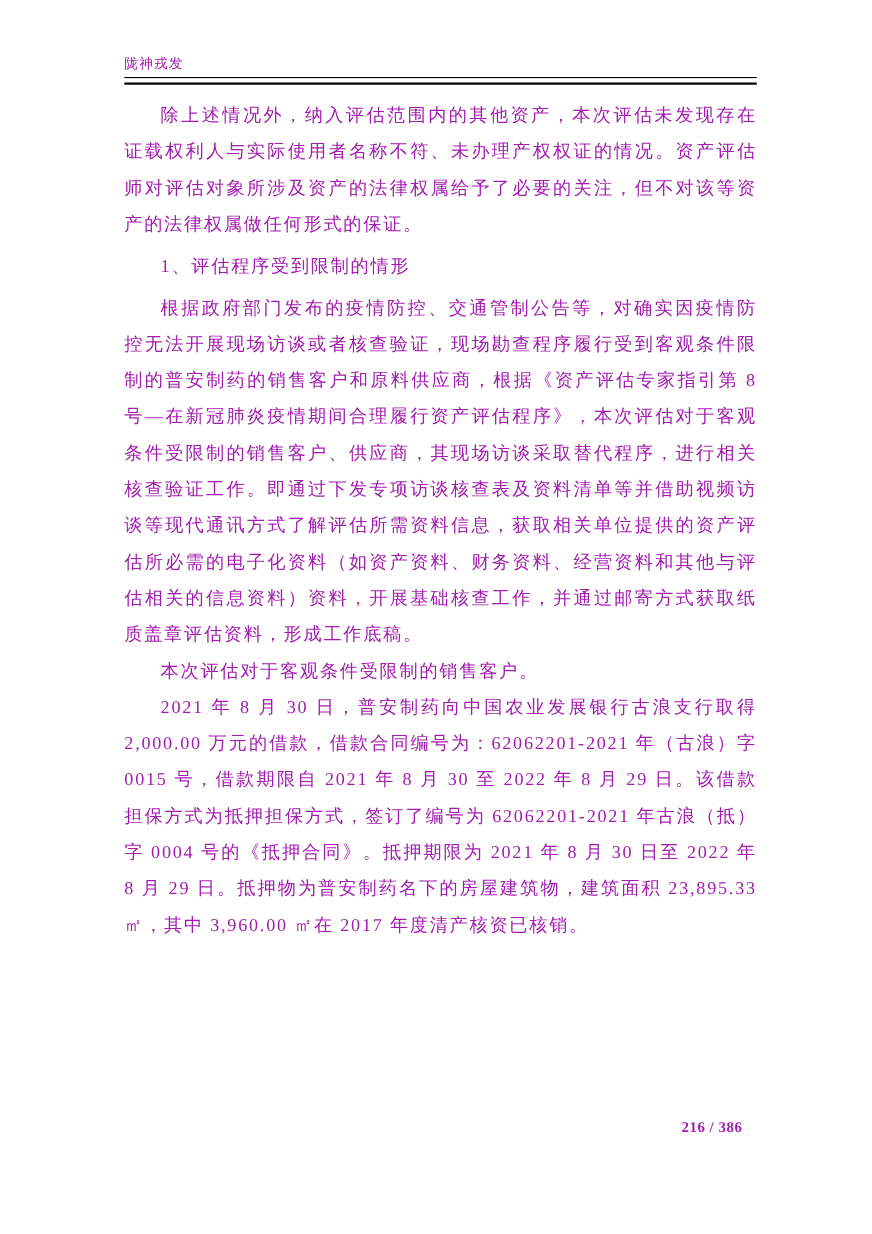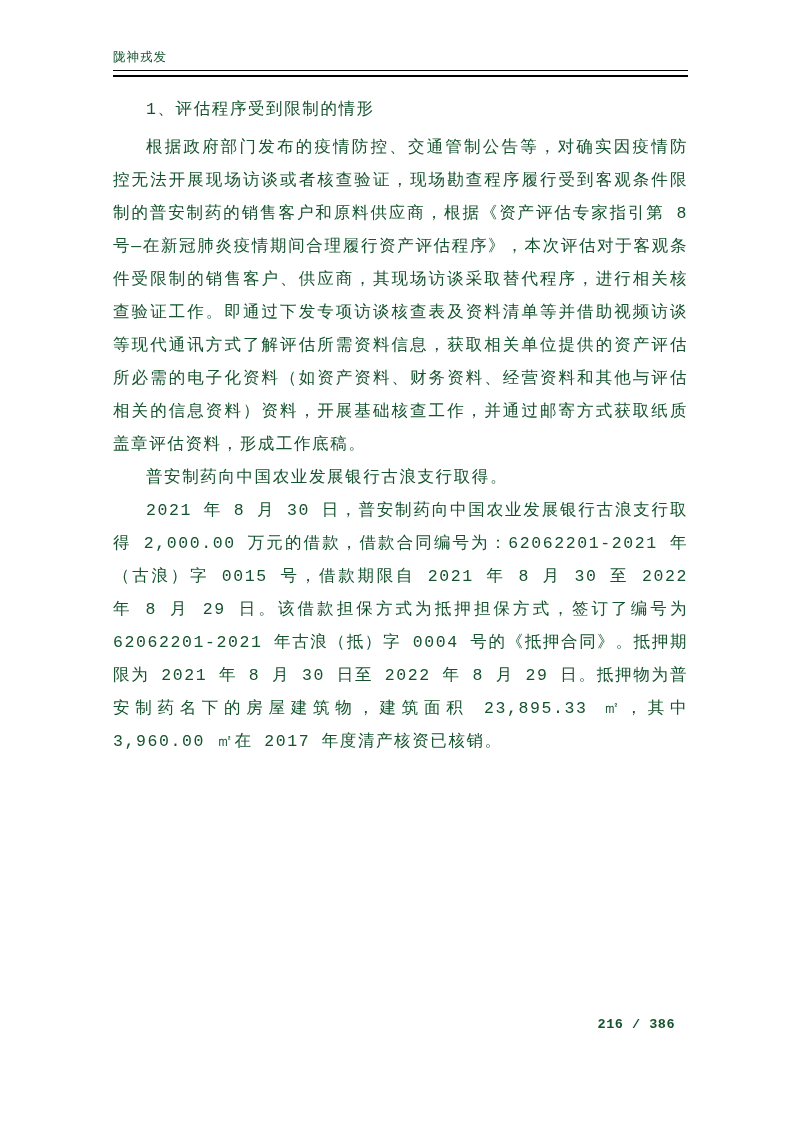--- a/index.html
+++ b/index.html
@@ -5,22 +5,22 @@
   html, body {
     margin: 0;
     padding: 0;
     background: #ffffff;
   }
   .page {
     position: relative;
     width: 793px;
     height: 1122px;
     background: #ffffff;
-    color: #14532d;
-    font-family: Liberation Mono, monospace;
+    color: #a21caf;
+    font-family: Liberation Serif, serif;
     overflow: hidden;
   }
   .header {
     position: absolute;
     left: 113px;
     top: 50px;
     width: 575px;
   }
   .header-row {
     display: flex;
@@ -76,21 +76,22 @@
 
   <div class="header">
     <div class="header-row">
       <span class="header-title-left">陇神戎发</span>
     </div>
     <div class="rule-thin"></div>
     <div class="rule-thick"></div>
   </div>
 
   <div class="content">
+    <p class="para">除上述情况外，纳入评估范围内的其他资产，本次评估未发现存在证载权利人与实际使用者名称不符、未办理产权权证的情况。资产评估师对评估对象所涉及资产的法律权属给予了必要的关注，但不对该等资产的法律权属做任何形式的保证。</p>
     <p class="heading">1、评估程序受到限制的情形</p>
     <p class="para">根据政府部门发布的疫情防控、交通管制公告等，对确实因疫情防控无法开展现场访谈或者核查验证，现场勘查程序履行受到客观条件限制的普安制药的销售客户和原料供应商，根据《资产评估专家指引第 8 号—在新冠肺炎疫情期间合理履行资产评估程序》，本次评估对于客观条件受限制的销售客户、供应商，其现场访谈采取替代程序，进行相关核查验证工作。即通过下发专项访谈核查表及资料清单等并借助视频访谈等现代通讯方式了解评估所需资料信息，获取相关单位提供的资产评估所必需的电子化资料（如资产资料、财务资料、经营资料和其他与评估相关的信息资料）资料，开展基础核查工作，并通过邮寄方式获取纸质盖章评估资料，形成工作底稿。</p>
-    <p class="para">普安制药向中国农业发展银行古浪支行取得。</p>
+    <p class="para">本次评估对于客观条件受限制的销售客户。</p>
     <p class="para">2021 年 8 月 30 日，普安制药向中国农业发展银行古浪支行取得 2,000.00 万元的借款，借款合同编号为：62062201-2021 年（古浪）字 0015 号，借款期限自 2021 年 8 月 30 至 2022 年 8 月 29 日。该借款担保方式为抵押担保方式，签订了编号为 62062201-2021 年古浪（抵）字 0004 号的《抵押合同》。抵押期限为 2021 年 8 月 30 日至 2022 年 8 月 29 日。抵押物为普安制药名下的房屋建筑物，建筑面积 23,895.33 ㎡，其中 3,960.00 ㎡在 2017 年度清产核资已核销。</p>
   </div>
 
   <div class="footer">216 / 386</div>
 
 </div>
 
 </body></html>

